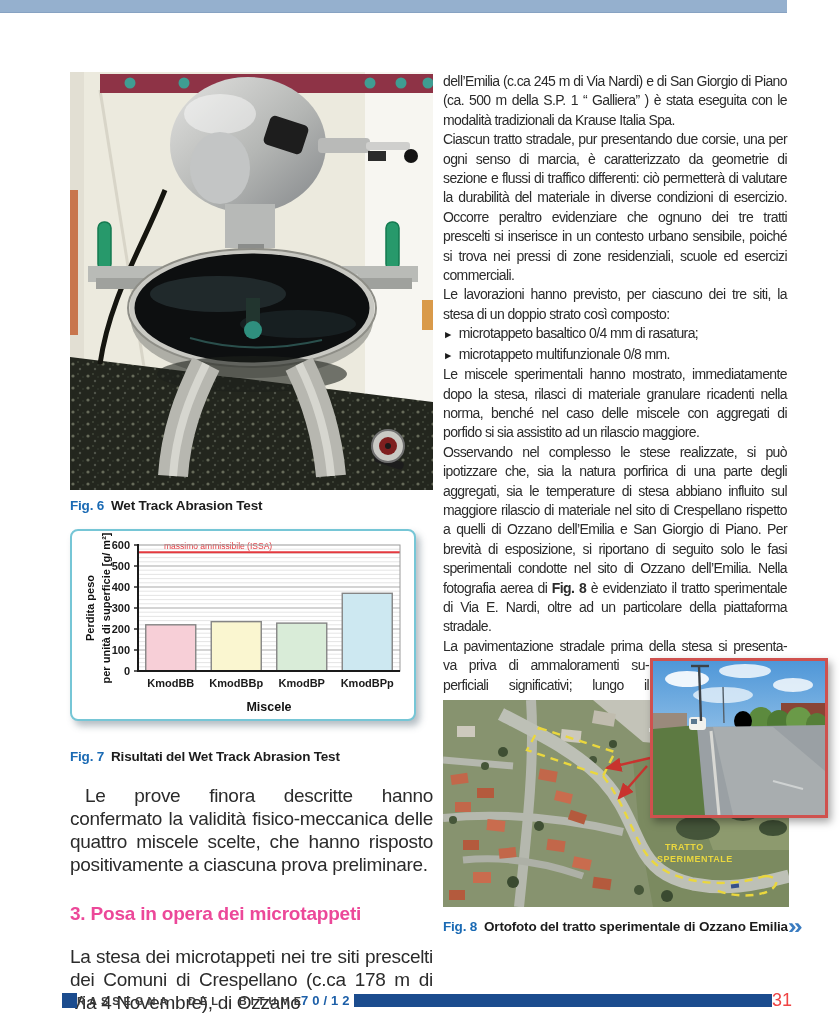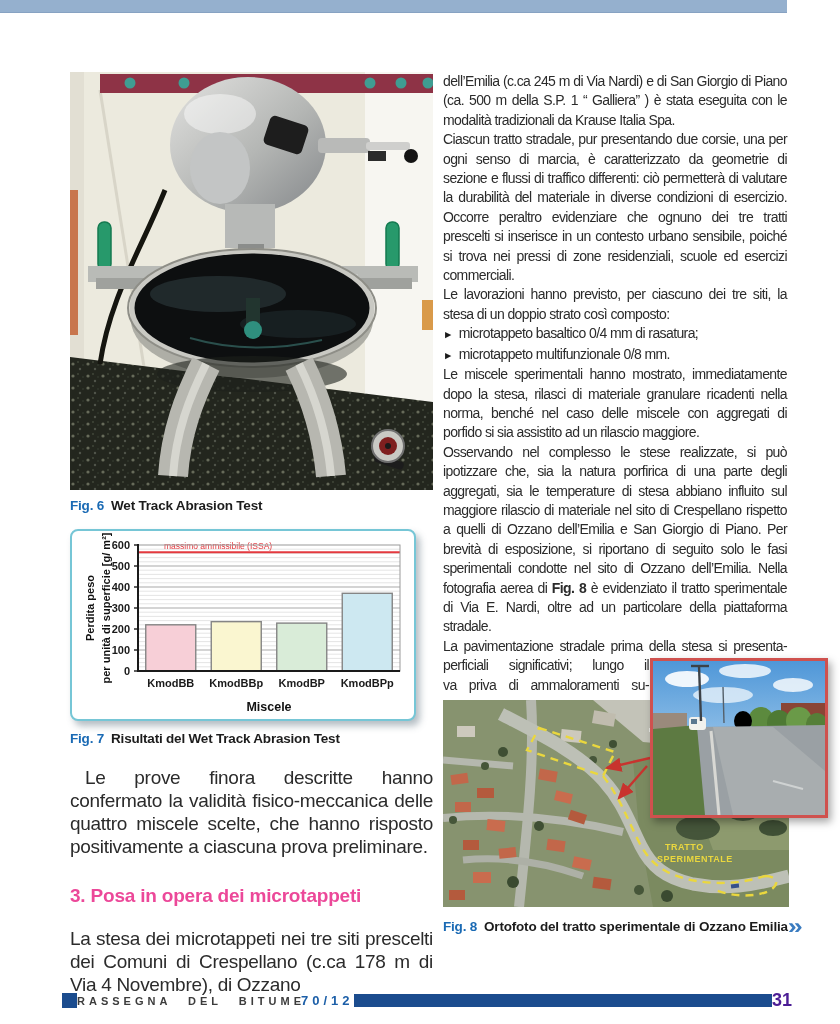--- a/index.html
+++ b/index.html
@@ -49,21 +49,21 @@
   .inset svg{display:block}
   .fig8cap{display:flex;align-items:center;width:368px;margin-top:10px}
   .chev{color:#3b7cc0;font-size:27px;font-weight:bold;line-height:18px;transform:scaleY(.85)}
 
   
   .footer{position:absolute;left:62px;top:990px;width:730px;display:flex;align-items:center;gap:0}
   .fsq{width:15px;height:15px;background:#1b4c8e;flex:0 0 auto}
   .fjournal{font-size:11px;font-weight:bold;letter-spacing:4px;word-spacing:10px;color:#3c3c3c;white-space:nowrap}
   .fissue{font-size:13px;font-weight:bold;letter-spacing:4px;color:#1c5fa8;white-space:nowrap;margin-left:-4px}
   .fbar{flex:1;height:13px;background:#1b4c8e}
-  .fpage{font-size:18px;font-weight:bold;color:#4c1d95;flex:0 0 auto}
+  .fpage{font-size:18px;font-weight:normal;color:#ef4444;flex:0 0 auto}
 </style>
 </head>
 <body>
 
 <div class="page">
 
   <div class="topbar"></div>
 
   <div class="col-left">
 
@@ -210,21 +210,21 @@
           <text x="56" y="37" text-anchor="end" class="tick">500</text>
           <line x1="60" x2="64" y1="33" y2="33" stroke="#1a1a1a" stroke-width="1.4"></line>
           <text x="56" y="16" text-anchor="end" class="tick">600</text>
           <line x1="60" x2="64" y1="12" y2="12" stroke="#1a1a1a" stroke-width="1.4"></line>
           <text x="195" y="178" text-anchor="middle" class="xtitle">Miscele</text>
           <text transform="translate(20 75) rotate(-90)" text-anchor="middle" class="ytitle">Perdita peso</text>
           <text transform="translate(36 75) rotate(-90)" text-anchor="middle" class="ytitle">per unità di superficie [g/ m²]</text>
         </svg>
     </div>
 
-    <div class="figcap" style="margin-top:10px">
+    <div class="figcap" style="margin-top:28px">
       <span class="fl">Fig. 7</span><span>Risultati del Wet Track Abrasion Test</span>
     </div>
 
     <p class="para indent">Le prove finora descritte hanno confermato la validità fisico-meccanica delle quattro miscele scelte, che hanno risposto positivamente a ciascuna prova preliminare.</p>
 
     <h2 class="sect">3. Posa in opera dei microtappeti</h2>
 
     <p class="para">La stesa dei microtappeti nei tre siti prescelti dei Comuni di Crespellano (c.ca 178 m di Via 4 Novembre), di Ozzano</p>
   </div>
 
@@ -235,22 +235,22 @@
       <p>Le lavorazioni hanno previsto, per ciascuno dei tre siti, la stesa di un doppio strato così composto:</p>
       <div class="bullet-line">
         <span class="arr">►</span><span>microtappeto basaltico 0/4 mm di rasatura;</span>
       </div>
       <div class="bullet-line">
         <span class="arr">►</span><span>microtappeto multifunzionale 0/8 mm.</span>
       </div>
       <p>Le miscele sperimentali hanno mostrato, immediatamente dopo la stesa, rilasci di materiale granulare ricadenti nella norma, benché nel caso delle miscele con aggregati di porfido si sia assistito ad un rilascio maggiore.</p>
       <p><span>Osservando nel complesso le stese realizzate, si può ipotizzare che, sia la natura porfirica di una parte degli aggregati, sia le temperature di stesa abbiano influito sul maggiore rilascio di materiale nel sito di Crespellano rispetto a quelli di Ozzano dell’Emilia e San Giorgio di Piano. Per brevità di esposizione, si riportano di seguito solo le fasi sperimentali condotte nel sito di Ozzano dell’Emilia. Nella fotografia aerea di </span><b>Fig. 8</b><span> è evidenziato il tratto sperimentale di Via E. Nardi, oltre ad un particolare della piattaforma stradale.</span></p>
       <div class="force-just">La pavimentazione stradale prima della stesa si presenta-</div>
+      <div class="narrow force-just">va priva di ammaloramenti su-</div>
       <div class="narrow force-just">perficiali significativi; lungo il</div>
-      <div class="narrow force-just">va priva di ammaloramenti su-</div>
     </div>
 
     <div class="fig8wrap">
 
       <svg class="aerial" viewBox="0 0 346 207">
         <defs>
           <marker id="arrw" markerWidth="8" markerHeight="8" refX="6" refY="3" orient="auto">
             <path d="M0,0 L7,3 L0,6 Z" fill="#c8332e"></path>
           </marker>
         </defs>

